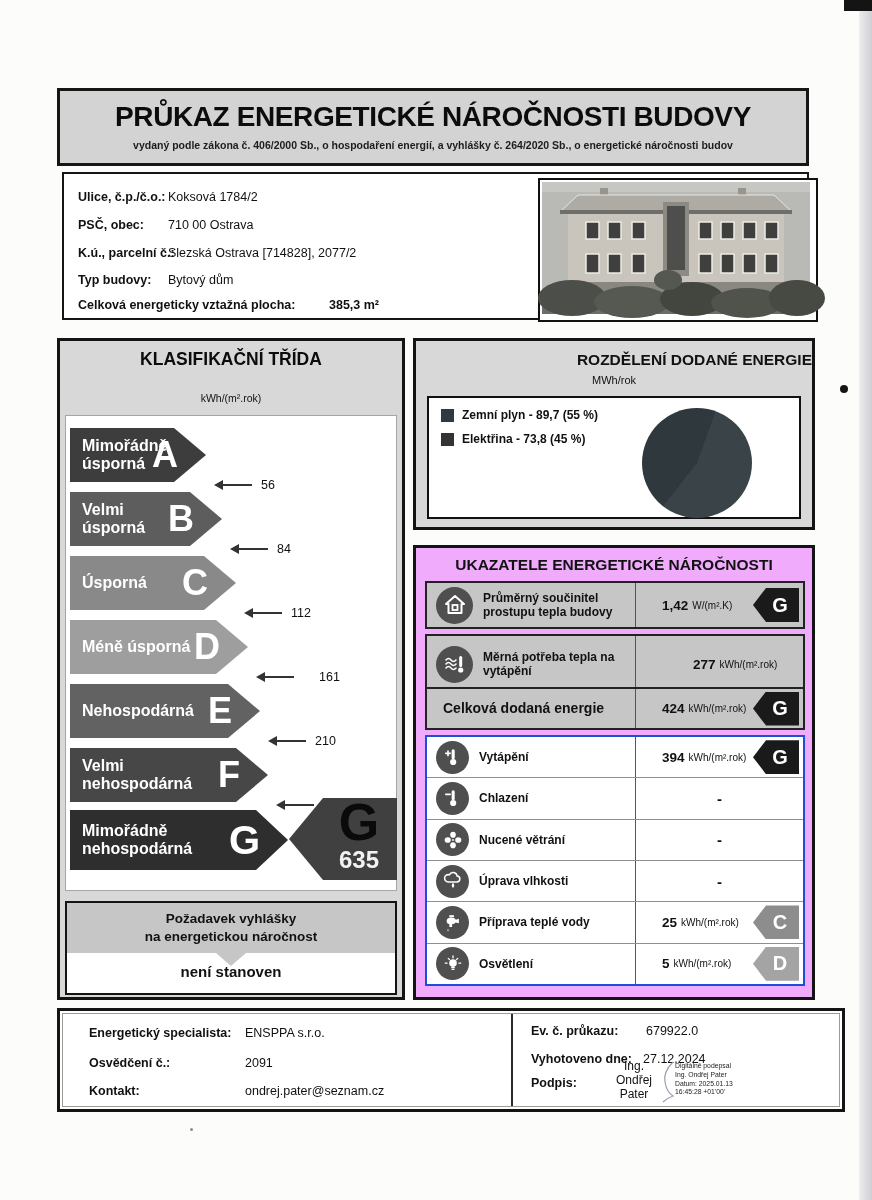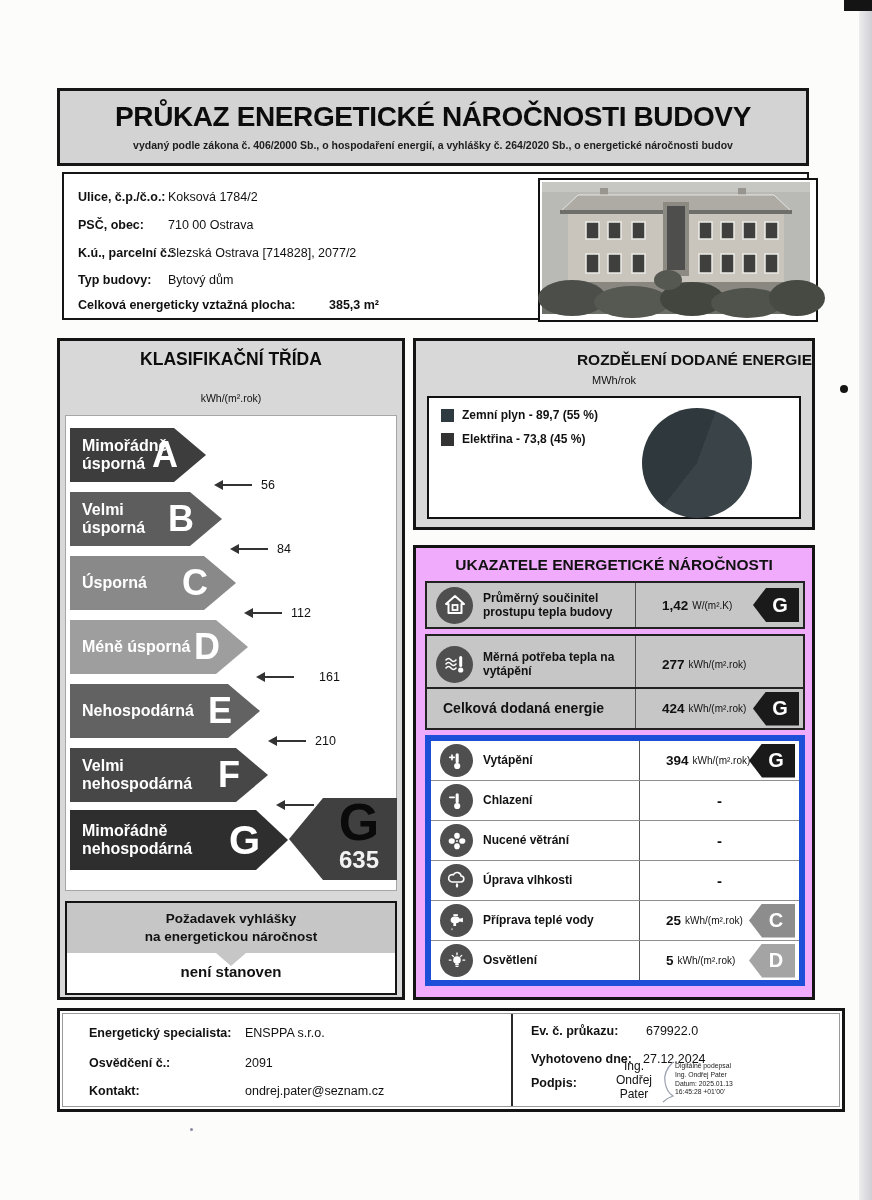--- a/index.html
+++ b/index.html
@@ -69,22 +69,22 @@
   .legend-item{position:absolute;left:12px;display:flex;align-items:center;gap:8px;font-size:12px;font-weight:bold;}
   .legend-swatch{width:13px;height:13px;display:inline-block;}
   .sw-gas{background:#2e3a42;}
   .sw-elec{background:#333333;}
   .pie{position:absolute;left:213px;top:10px;width:110px;height:110px;border-radius:50%;background:conic-gradient(from 20deg,#3a4347 0 55%,#2f383c 55% 100%);}
 
   
   .ind-panel{left:413px;top:545px;width:402px;height:455px;background:#f0abfc;border:3px solid #141414;box-sizing:border-box;}
   .ind-title{width:100%;text-align:center;top:8px;font-size:15.5px;font-weight:bold;}
   .ind-row{position:absolute;left:9px;width:380px;border:2px solid #222;box-sizing:border-box;display:flex;background:#c6c6c6;}
-  .row1{top:33px;height:48px;} .row2{top:86px;height:60px;} .row3{top:139px;height:43px;}
-  .grid-box{position:absolute;left:9px;top:187px;width:380px;height:251px;border:6px solid #1d4ed8;box-sizing:border-box;background:#fff;display:flex;flex-direction:column;}
+  .row1{top:33px;height:48px;} .row2{top:86px;height:60px;gap:31px;} .row3{top:139px;height:43px;}
+  .grid-box{position:absolute;left:9px;top:187px;width:380px;height:251px;border:2px solid #1d4ed8;box-sizing:border-box;background:#fff;display:flex;flex-direction:column;}
   .grid-row{flex:1;display:flex;border-bottom:1px solid #8f8f8f;}
   .grid-row:last-child{border-bottom:none;}
   .cell-l{width:209px;border-right:1px solid #555;display:flex;align-items:center;box-sizing:border-box;}
   .cell-r{flex:1;display:flex;align-items:center;position:relative;}
   .ind-icon{width:37px;height:37px;border-radius:50%;background:#4f4f4f;margin-left:9px;flex:0 0 auto;display:flex;align-items:center;justify-content:center;}
   .grid-row .ind-icon{width:33px;height:33px;}
   .ind-label{font-size:12px;font-weight:bold;margin-left:10px;line-height:1.2;}
   .row3 .ind-label{font-size:14px;margin-left:16px;}
   .ind-value{font-size:13.5px;font-weight:bold;margin-left:26px;white-space:nowrap;}
   .ind-unit{font-size:10px;margin-left:4px;white-space:nowrap;}

